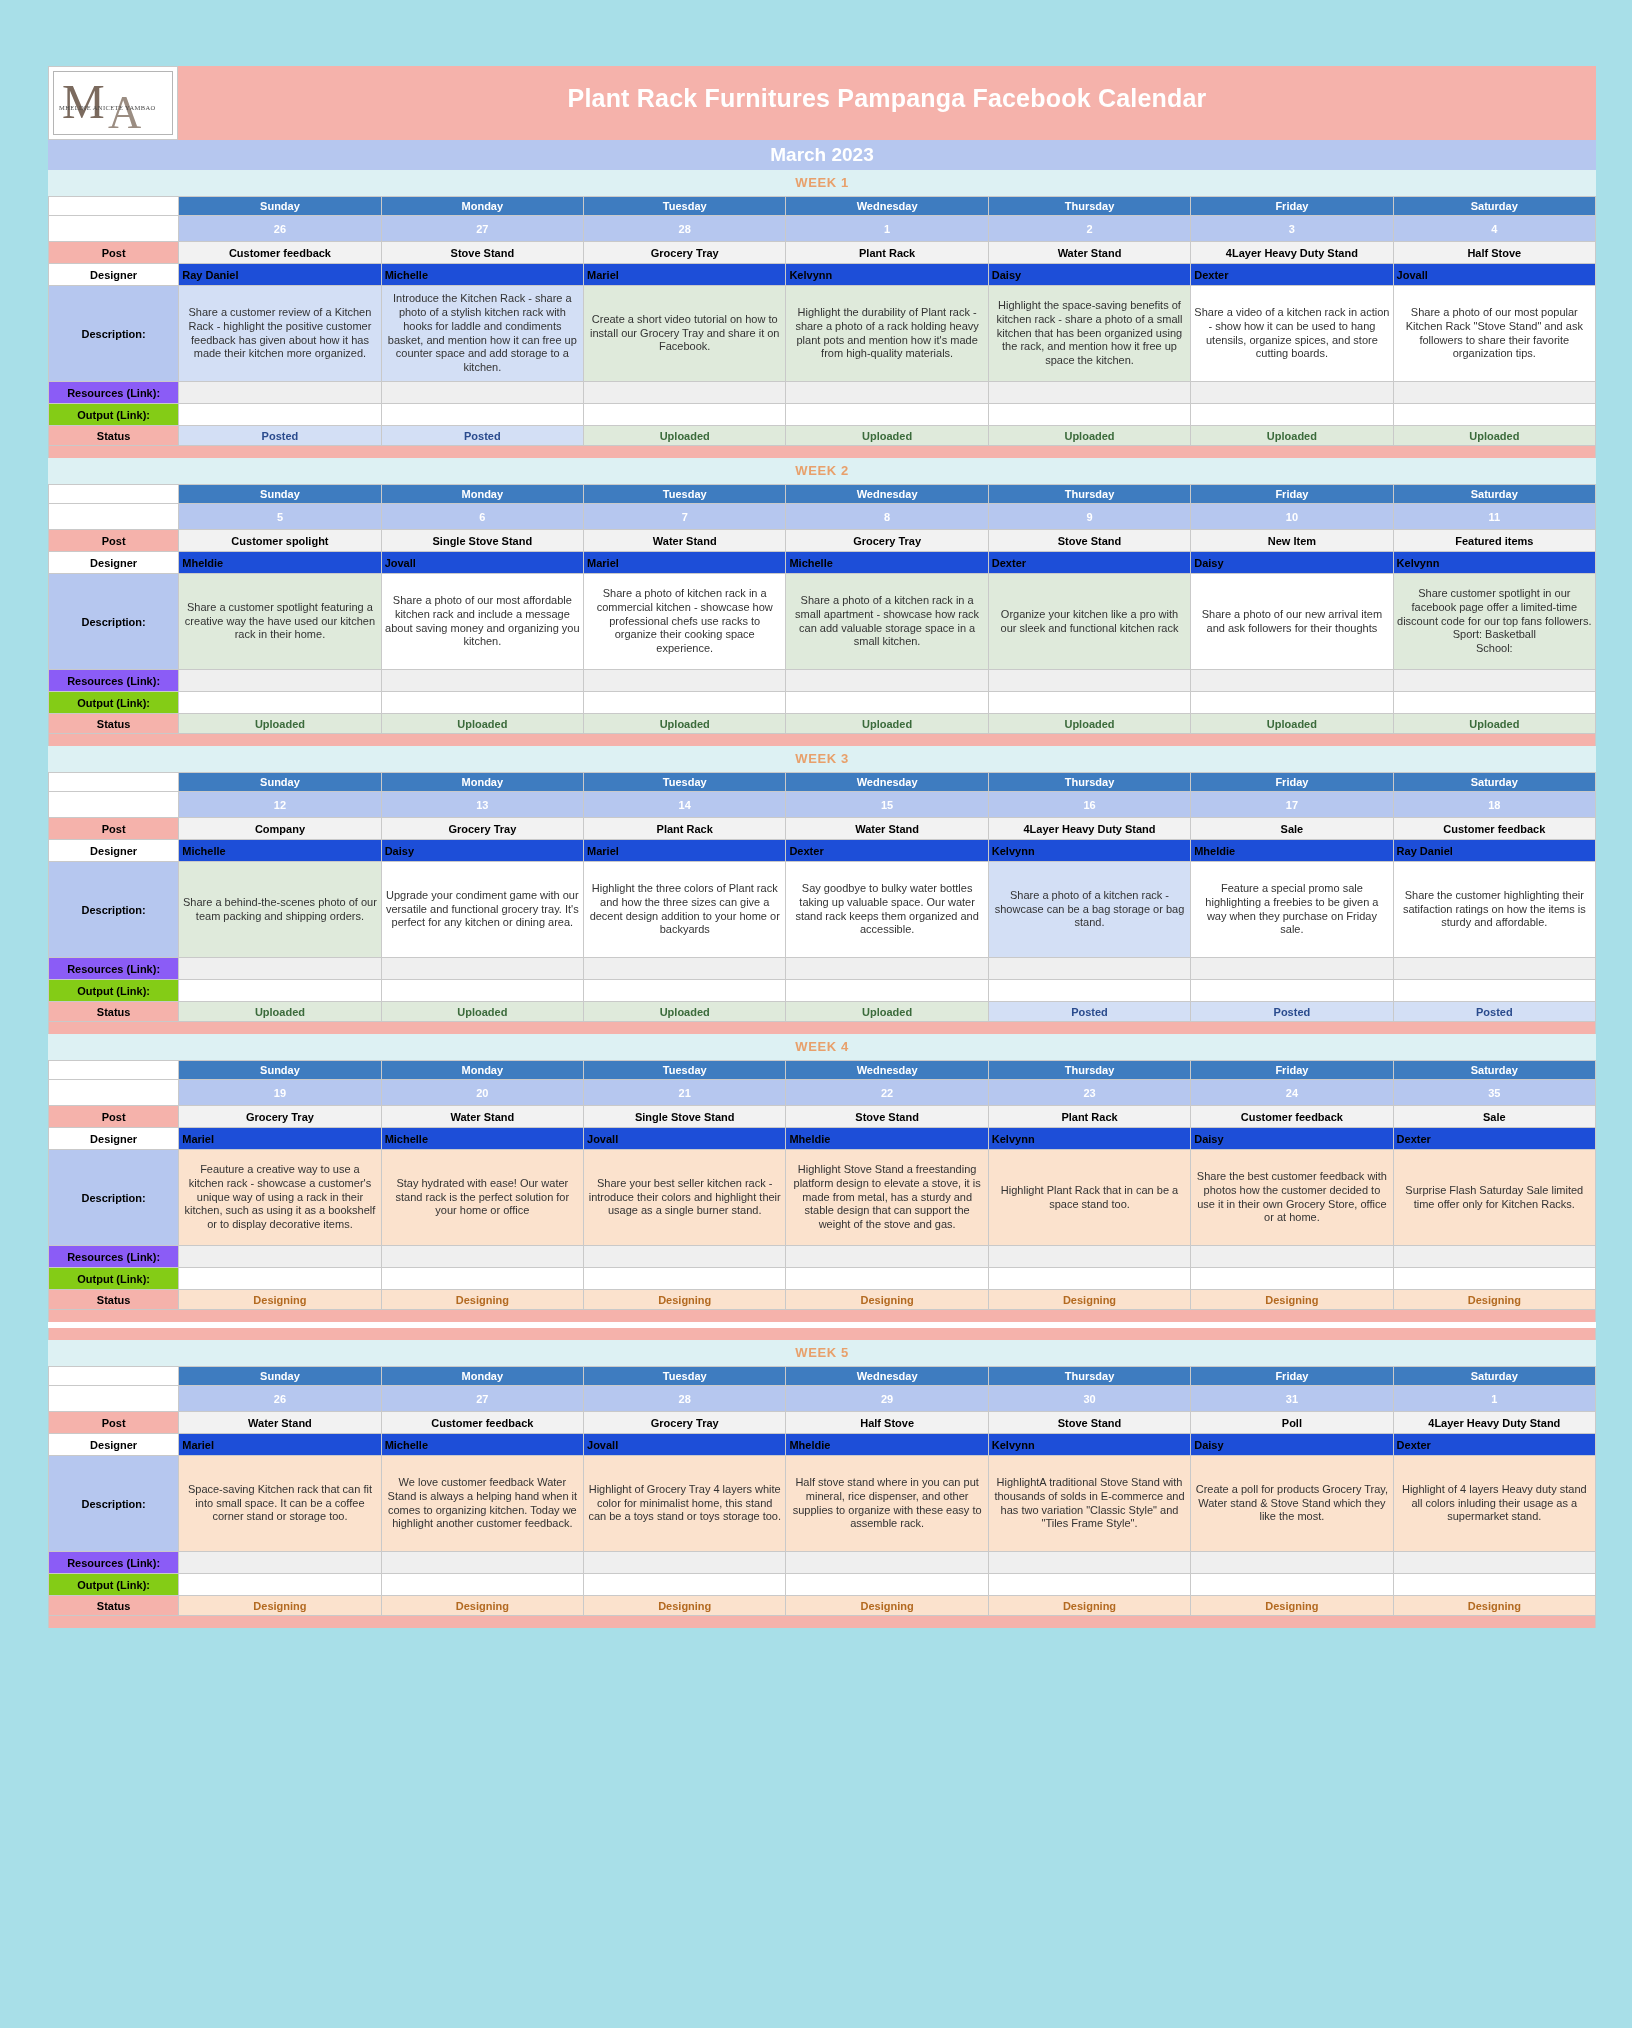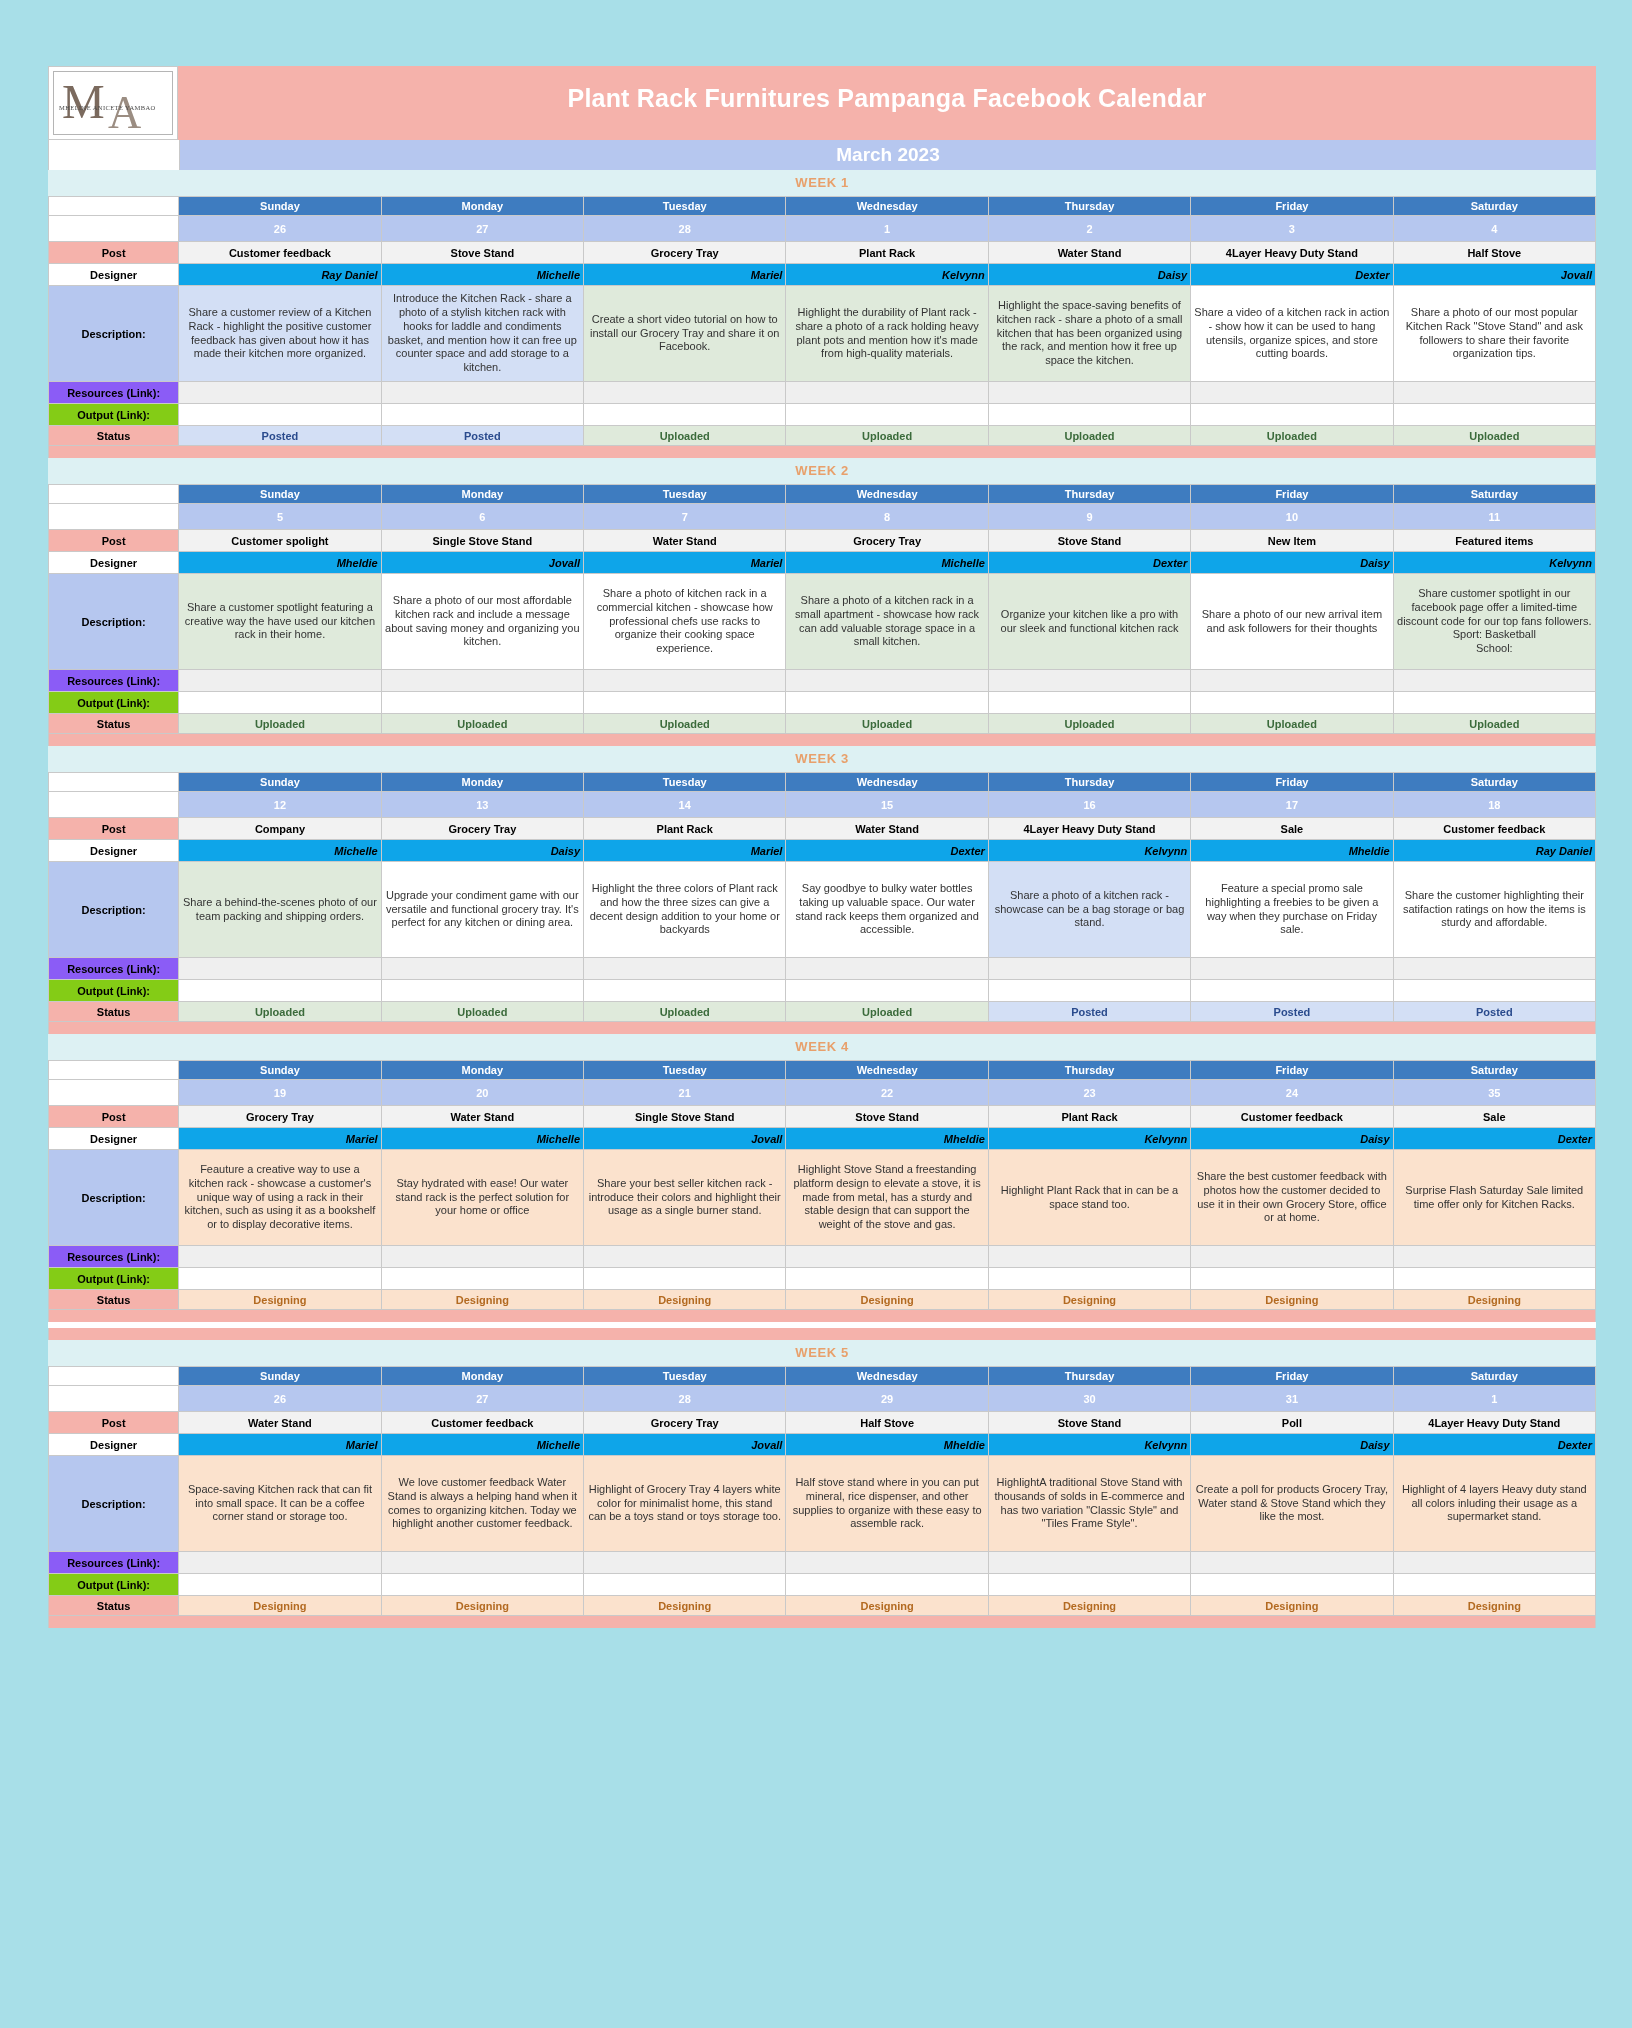--- a/index.html
+++ b/index.html
@@ -74,20 +74,21 @@
     background: #f5b2ab;
     color: #ffffff;
     font-size: 25px;
     font-weight: bold;
     text-align: center;
     line-height: 64px;
     letter-spacing: 0.2px;
   }
   .month-row {
     display: flex;
+    flex-direction: column;
   }
   .month-spacer {
     width: 130px;
     background: #ffffff;
     border-left: 1px solid #c9c9c9;
     border-right: 1px solid #c9c9c9;
   }
   .month-title {
     flex: 1;
     background: #b6c7ef;
@@ -151,25 +152,24 @@
     height: 26px;
   }
   .date-blank { background: #ffffff; }
   .post-c {
     background: #f2f2f2;
     text-align: center;
     font-weight: bold;
     height: 22px;
   }
   .des-c {
-    background: #0ea5e9;
-    text-align: right;
+    background: #1d4ed8;
+    text-align: left;
     font-weight: bold;
     height: 22px;
-    font-style: italic;
   }
   .desc-c {
     text-align: center;
     font-size: 10.5px;
     line-height: 1.25;
     height: 96px;
     vertical-align: middle;
     color: #333;
   }
   .bg-blue { background: #d3dff5; }

